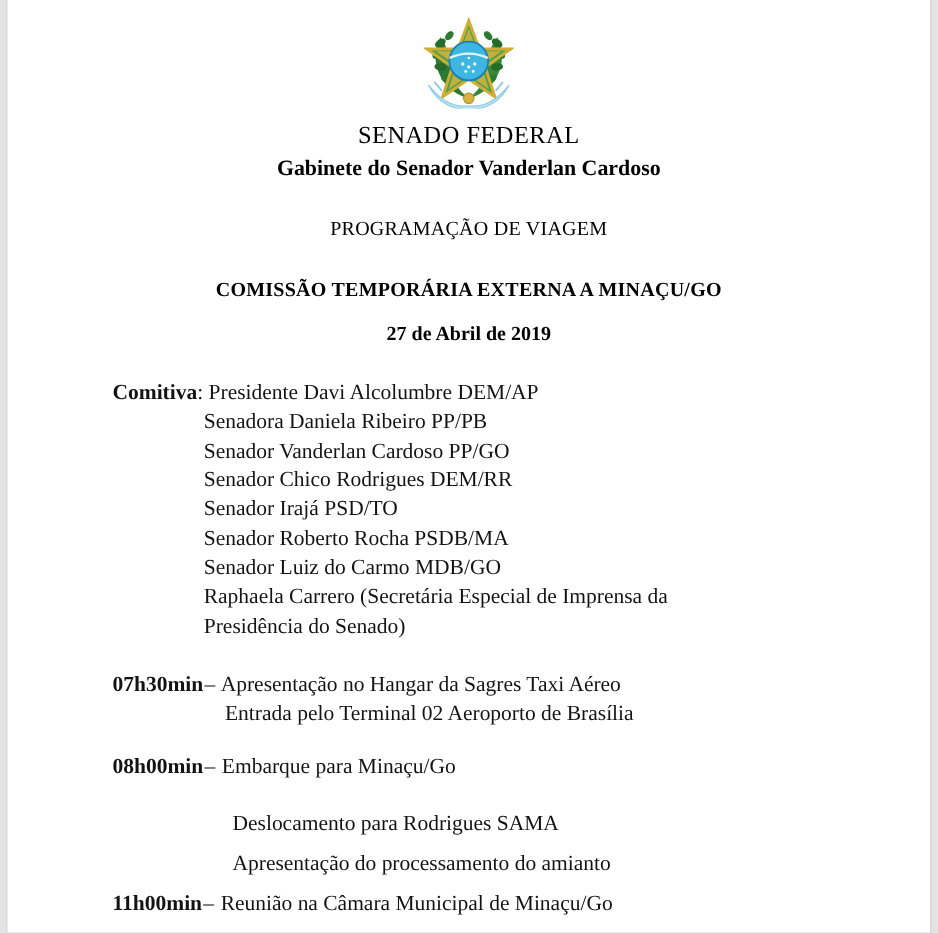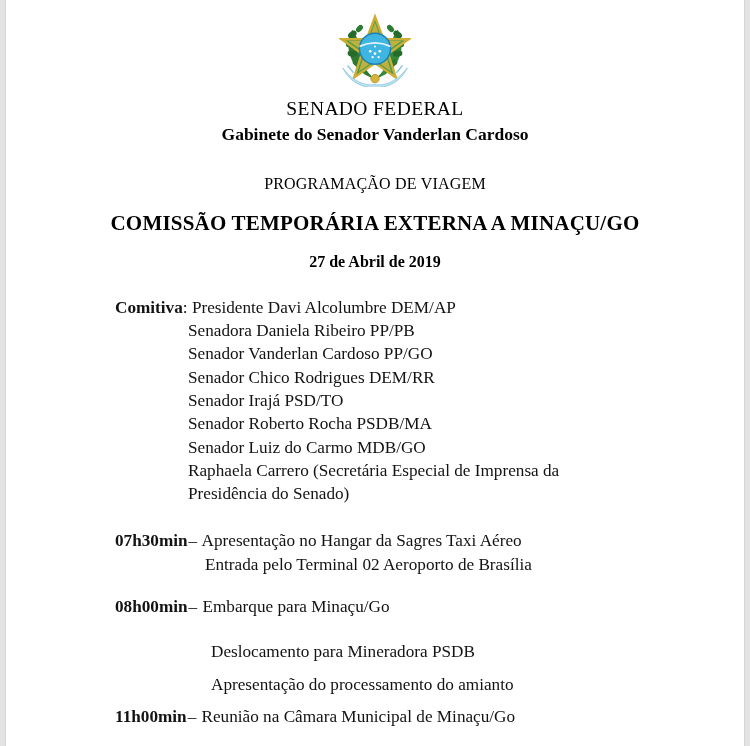--- a/index.html
+++ b/index.html
@@ -62,37 +62,37 @@
     margin-top: 5px;
     line-height: 1.12;
   }
   .prog {
     font-size: 16px;
     margin-top: 31px;
     letter-spacing: 0.2px;
     line-height: 1.12;
   }
   .comissao {
-    font-size: 21px;
-    font-weight: bold;
-    margin-top: 19px;
+    font-size: 16px;
+    font-weight: bold;
+    margin-top: 31px;
     letter-spacing: 0.2px;
     line-height: 1.12;
   }
   .data {
     font-size: 16px;
     font-weight: bold;
     margin-top: 17px;
     line-height: 1.12;
   }
 
   
   .body-block {
     margin-top: 25px;
-    padding-left: 109px;
+    padding-left: 84px;
     padding-right: 30px;
     color: #131313;
     font-size: 17.2px;
   }
 
   .comitiva-line {
     line-height: 23.3px;
     white-space: nowrap;
   }
   .comitiva-line .lbl { font-weight: bold; }
@@ -208,21 +208,21 @@
 
         <div class="gap-lg"></div>
 
         <div class="sched-item"><span class="time">08h00min</span><span class="dash">–</span> <span>Embarque para Minaçu/Go</span></div>
 
         <div class="gap-md"></div>
 
 
         <div class="gap-sm"></div>
 
-        <div class="sched-sub deep">Deslocamento para Mineradora PSDB</div>
+        <div class="sched-sub deep">Deslocamento para Rodrigues SAMA</div>
 
         <div class="gap-sm"></div>
 
         <div class="sched-sub deep">Apresentação do processamento do amianto</div>
 
         <div class="gap-sm"></div>
 
         <div class="sched-item"><span class="time">11h00min</span><span class="dash">–</span> <span>Reunião na Câmara Municipal de Minaçu/Go</span></div>
 
         <div class="gap-sm"></div>

